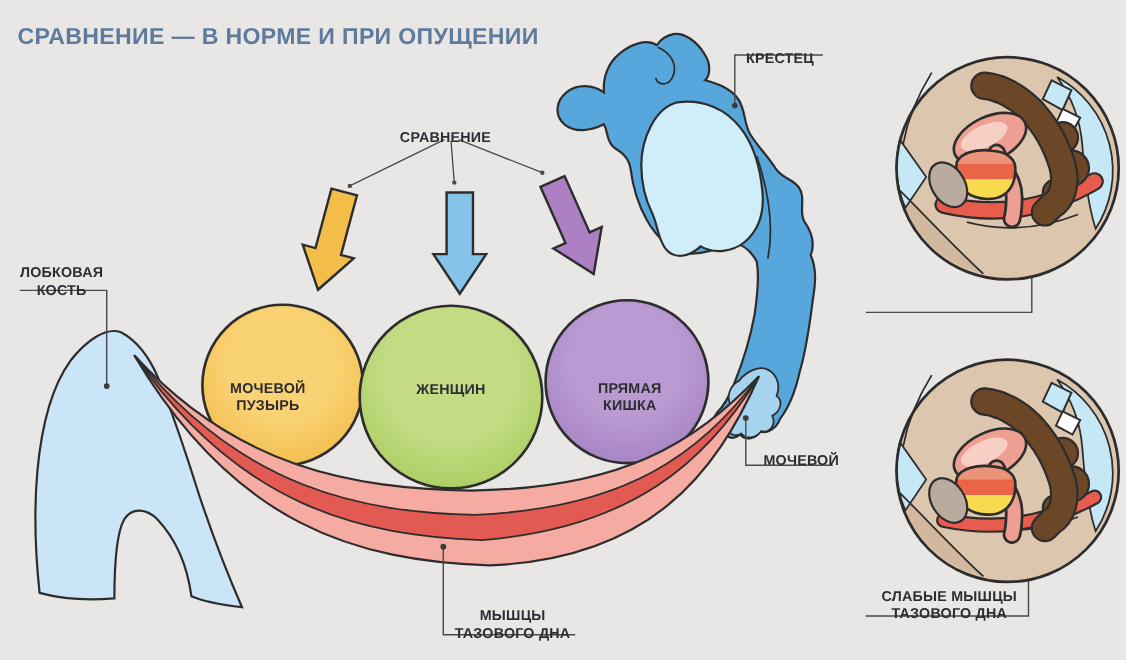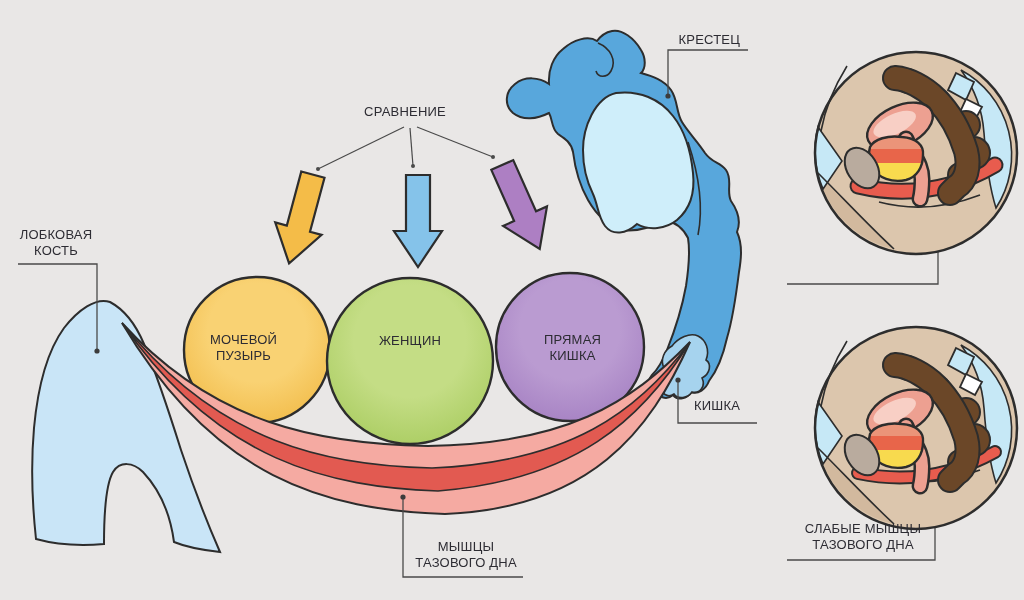--- a/index.html
+++ b/index.html
@@ -9,22 +9,22 @@
     font-family:"Liberation Sans","DejaVu Sans",sans-serif;
   }
   .stage svg{position:absolute;left:0;top:0;}
   .title{
     position:absolute;left:16px;top:20px;width:520px;
     color:var(--title-color);font-size:21px;font-weight:bold;
     line-height:28px;letter-spacing:.3px;
   }
   .lbl{
     position:absolute;color:var(--label-color);
-    font-size:13px;font-weight:normal;line-height:16px;
-    text-align:center;letter-spacing:.2px;
+    font-size:13px;font-weight:bold;line-height:16px;
+    text-align:center;letter-spacing:.2px;margin-top:13px;
   }
   .lbl.right{text-align:right;}
   .lbl.left{text-align:left;}
 </style>
 </head>
 <body>
 
 <div class="stage">
 
   <svg width="1024" height="600" viewBox="0 0 1024 600">
@@ -174,24 +174,25 @@
     <g transform="translate(916,428)">
       <use href="#insetBase"></use>
       <path d="M -58,45 Q 14,60 79,24" fill="none" stroke="var(--outline)" stroke-width="14" stroke-linecap="round"></path>
       <path d="M -58,45 Q 14,60 79,24" fill="none" stroke="var(--muscle-red)" stroke-width="10" stroke-linecap="round"></path>
       <use href="#insetOrgans" transform="translate(0,12)"></use>
       <circle r="101" fill="none" stroke="var(--outline)" stroke-width="2.5"></circle>
     </g>
   </svg>
 
   <div class="title">
+    <div>СРАВНЕНИЕ — В НОРМЕ И ПРИ ОПУЩЕНИИ</div>
   </div>
 
   <div class="lbl" style="left:345px;top:104px;width:120px">СРАВНЕНИЕ</div>
   <div class="lbl" style="left:196px;top:332px;width:95px">МОЧЕВОЙ ПУЗЫРЬ</div>
   <div class="lbl" style="left:360px;top:333px;width:100px">ЖЕНЩИН</div>
   <div class="lbl" style="left:6px;top:227px;width:100px">ЛОБКОВАЯ КОСТЬ</div>
   <div class="lbl" style="left:525px;top:332px;width:95px">ПРЯМАЯ КИШКА</div>
   <div class="lbl right" style="left:640px;top:32px;width:100px">КРЕСТЕЦ</div>
-  <div class="lbl left" style="left:694px;top:398px;width:80px">КИШКА</div>
+  <div class="lbl left" style="left:694px;top:398px;width:80px">МОЧЕВОЙ</div>
   <div class="lbl" style="left:411px;top:539px;width:110px">МЫШЦЫ ТАЗОВОГО ДНА</div>
   <div class="lbl" style="left:778px;top:521px;width:170px">СЛАБЫЕ МЫШЦЫ ТАЗОВОГО ДНА</div>
 </div>
 
 </body></html>

